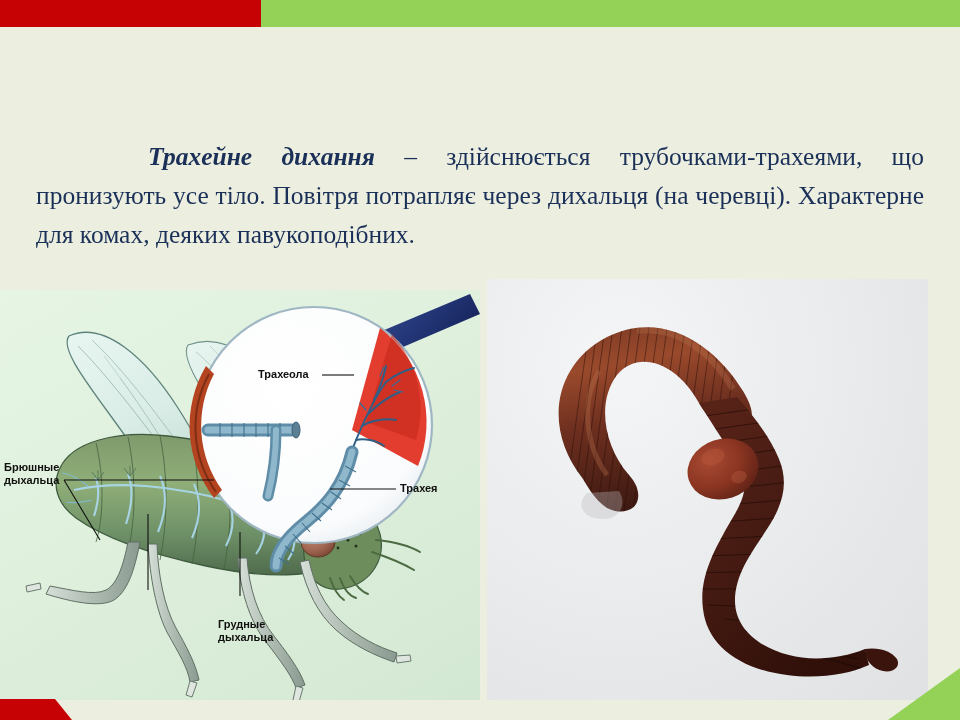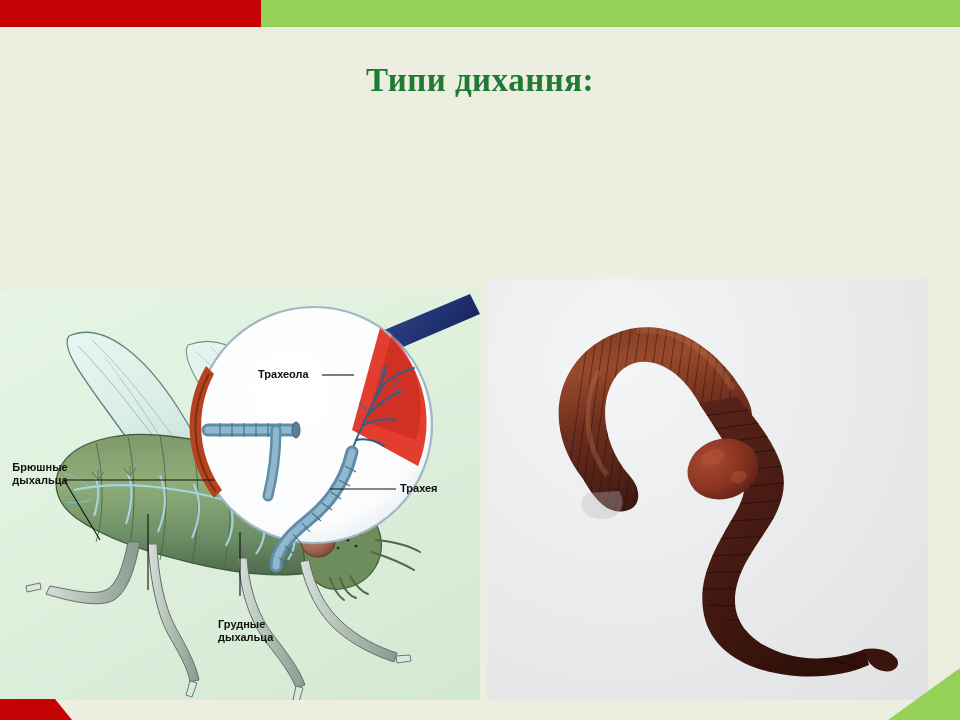--- a/index.html
+++ b/index.html
@@ -132,22 +132,22 @@
 </head>
 <body>
 
 <div id="slide">
 
   <div class="topbar">
     <div class="topbar-red"></div>
     <div class="topbar-green"></div>
   </div>
 
-  <div class="title">Типи дихання:</div>
-
+
+  <div class="body-text"><span class="lead">Трахейне дихання</span><span> – здійснюється трубочками-трахеями, що пронизують усе тіло. Повітря потрапляє через дихальця (на черевці). Характерне для комах, деяких павукоподібних.</span></div>
 
   <div class="fig-insect">
 
     <svg width="480" height="410" viewBox="0 0 480 410" style="position:absolute;left:0;top:0;">
       <defs>
         <linearGradient id="wingG" x1="0" y1="0" x2="0.4" y2="1">
           <stop offset="0%" stop-color="#e9f6f3" stop-opacity="0.92"></stop>
           <stop offset="60%" stop-color="#d8ece7" stop-opacity="0.85"></stop>
           <stop offset="100%" stop-color="#bcd9d2" stop-opacity="0.8"></stop>
         </linearGradient>
@@ -318,21 +318,21 @@
         <path d="M148 224 L 148 300"></path>
 
         <path d="M240 242 L 240 306"></path>
 
         <path d="M330 199 L 396 199"></path>
 
         <path d="M322 85 L 354 85"></path>
       </g>
     </svg>
 
-    <div class="lbl left-al" style="left:4px;  top:171px; width:72px;text-align:center;">Брюшные
+    <div class="lbl left-al" style="left:4px;  top:171px; width:72px;">Брюшные
 дыхальца</div>
 
 
     <div class="lbl" style="left:218px; top:316px; width:84px;margin-top:12px;">Грудные
 дыхальца</div>
 
     <div class="lbl" style="left:258px; top:78px; width:66px;">Трахеола</div>
 
     <div class="lbl left-al" style="left:400px; top:192px; width:60px;">Трахея</div>
   </div>

